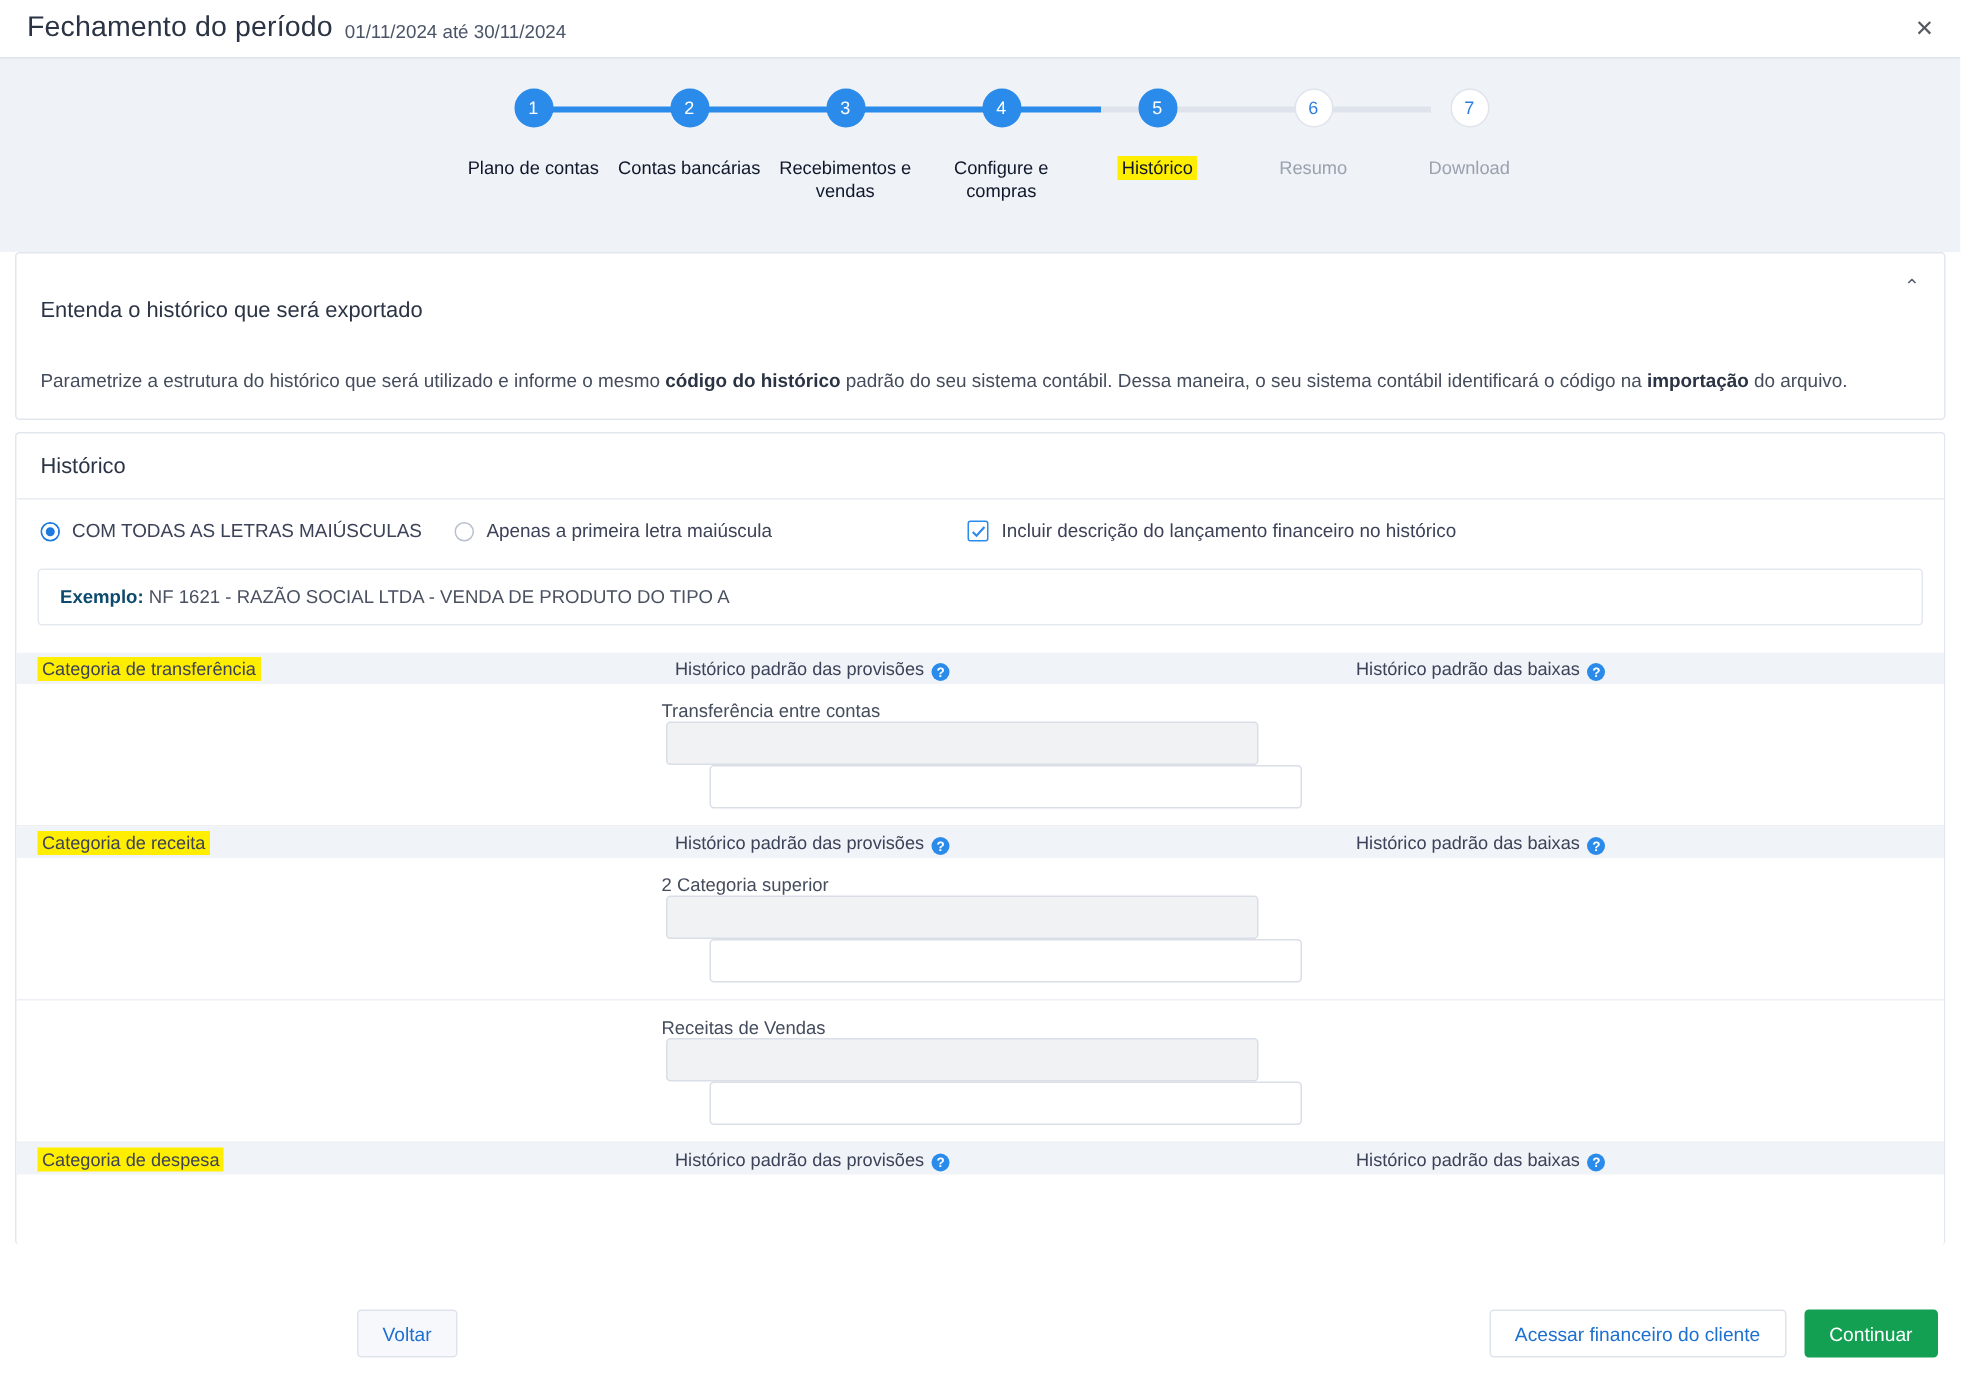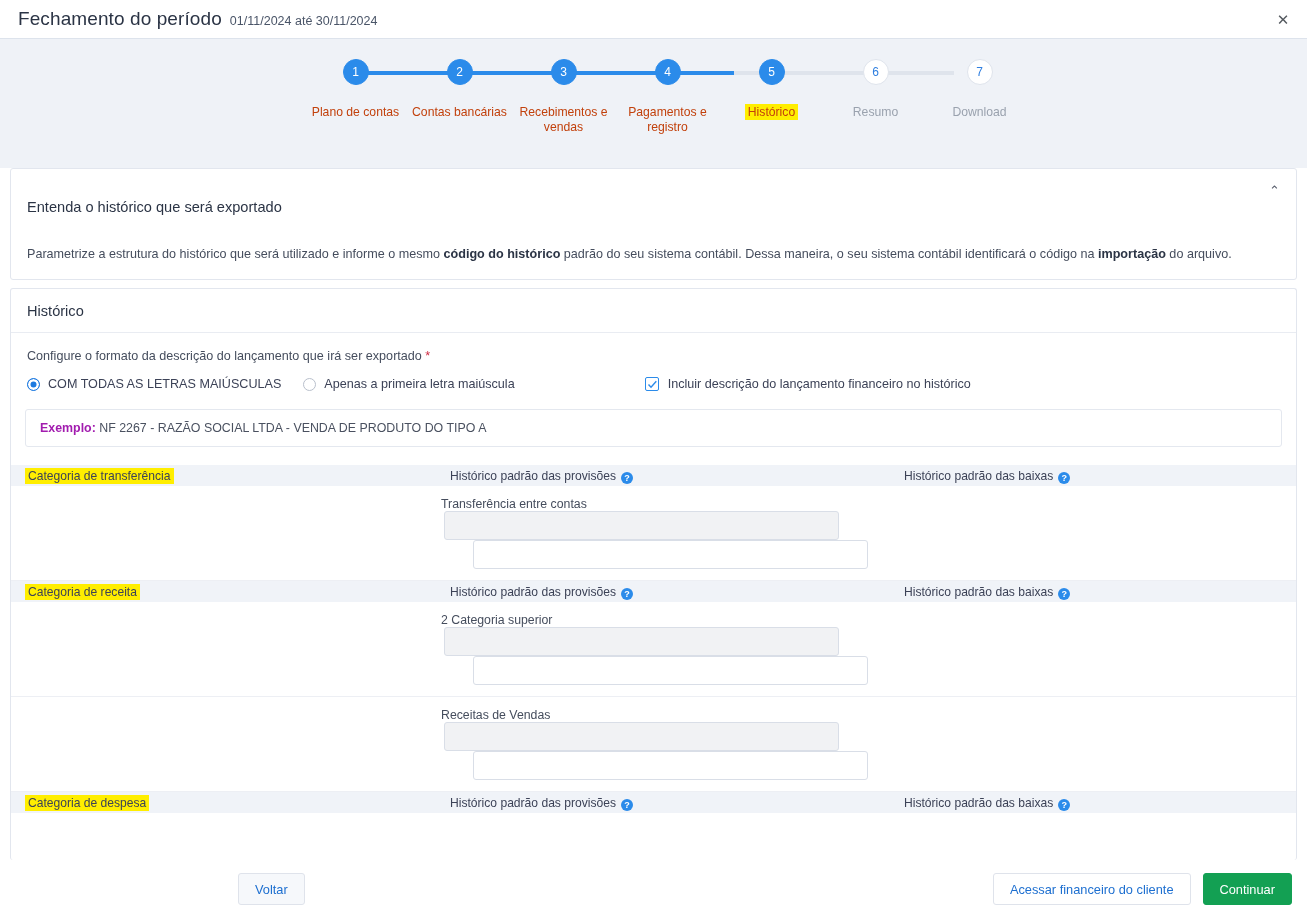--- a/index.html
+++ b/index.html
@@ -98,21 +98,21 @@
     height: 4px;
     background: #dfe4ec;
     z-index: 1;
   }
   .connector.active { background: #2b8bea; }
   .step-label {
     margin-top: 20px;
     font-size: 12.2px;
     text-align: center;
     line-height: 15px;
-    color: #c2410c;
+    color: #0f172a;
     width: 104px;
   }
   .step-label.muted { color: #9aa2ae; }
   .hl { background: #ffee00; padding: 1px 3px; }
 
   
   .card {
     background: #ffffff;
     border: 1px solid #e2e6ee;
     border-radius: 3px;
@@ -198,21 +198,21 @@
   .checkbox svg { position: absolute; left: 1px; top: 1px; }
 
   .example-box {
     margin: 18px 14px 0 14px;
     border: 1px solid #e4e8ef;
     border-radius: 3px;
     padding: 11px 14px;
     font-size: 12.4px;
     color: #4a5160;
   }
-  .example-box b { color: #a21caf; }
+  .example-box b { color: #0c4a6e; }
 
   
   .tbl { margin-top: 18px; }
   .tbl-section-head {
     background: #f0f3f8;
     display: flex;
     align-items: center;
     height: 21px;
     padding: 0 14px;
     font-size: 12.1px;
@@ -328,21 +328,21 @@
         <div class="step">
           <div class="circle done">2</div>
           <div class="step-label">Contas bancárias</div>
         </div>
         <div class="step">
           <div class="circle done">3</div>
           <div class="step-label">Recebimentos e vendas</div>
         </div>
         <div class="step">
           <div class="circle done">4</div>
-          <div class="step-label">Pagamentos e registro</div>
+          <div class="step-label">Configure e compras</div>
         </div>
         <div class="step">
           <div class="circle done">5</div>
           <div class="step-label"><span class="hl">Histórico</span></div>
         </div>
         <div class="step">
           <div class="circle">6</div>
           <div class="step-label muted">Resumo</div>
         </div>
         <div class="step">
@@ -359,24 +359,20 @@
     <span class="chevron">⌃</span>
   </div>
   <div class="card-body">
     <span>Parametrize a estrutura do histórico que será utilizado e informe o mesmo </span><b>código do histórico</b><span> padrão do seu sistema contábil. Dessa maneira, o seu sistema contábil identificará o código na </span><b>importação</b><span> do arquivo.</span>
   </div>
 </div>
 
 <div class="card hist-card">
   <div class="hist-title">Histórico</div>
 
-  <div class="config-line">
-    <span>Configure o formato da descrição do lançamento que irá ser exportado</span>
-    <span class="req">*</span>
-  </div>
 
   <div class="options-row">
     <div class="radio-item">
       <span class="radio checked"></span>
       <span>COM TODAS AS LETRAS MAIÚSCULAS</span>
     </div>
     <div class="radio-item">
       <span class="radio"></span>
       <span>Apenas a primeira letra maiúscula</span>
     </div>
@@ -384,21 +380,21 @@
       <span class="checkbox">
         <svg width="11" height="11" viewBox="0 0 11 11">
             <path d="M1.5 5.6 L4 8.2 L9.3 2.3" stroke="#2b8bea" stroke-width="1.4" fill="none"></path>
           </svg>
       </span>
       <span>Incluir descrição do lançamento financeiro no histórico</span>
     </div>
   </div>
 
   <div class="example-box">
-    <b>Exemplo:</b><span> NF 2267 - RAZÃO SOCIAL LTDA - VENDA DE PRODUTO DO TIPO A</span>
+    <b>Exemplo:</b><span> NF 1621 - RAZÃO SOCIAL LTDA - VENDA DE PRODUTO DO TIPO A</span>
   </div>
 
   <div class="tbl scroll-area" id="tables-root">
       <div class="tbl-section-head">
         <div class="col-a"><span class="hl">Categoria de transferência</span></div>
         <div class="col-b"><span>Histórico padrão das provisões</span><span class="helpicon">?</span></div>
         <div class="col-c"><span>Histórico padrão das baixas</span><span class="helpicon">?</span></div>
       </div>
       <div class="tbl-row">
         <div class="col-a row-label">Transferência entre contas</div>

